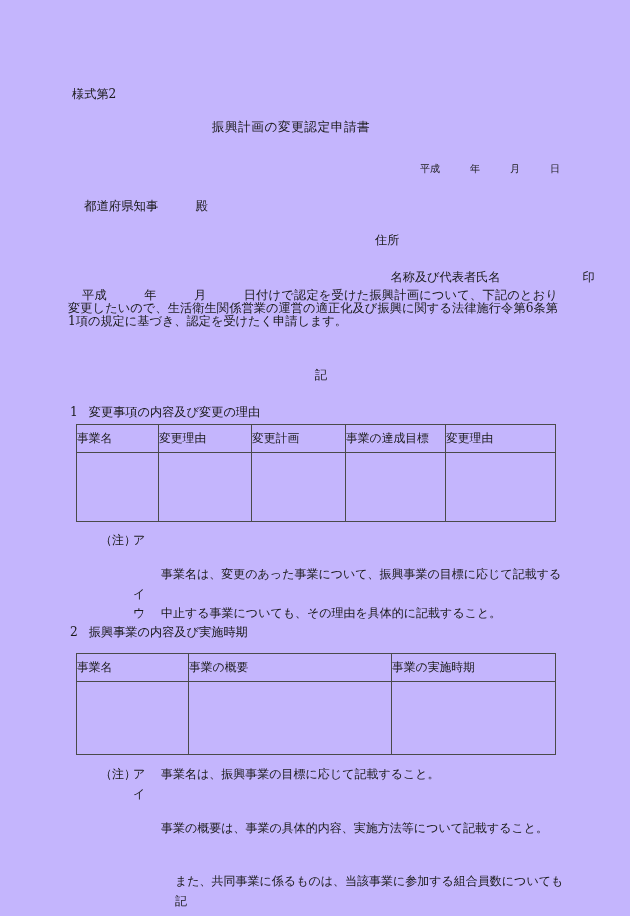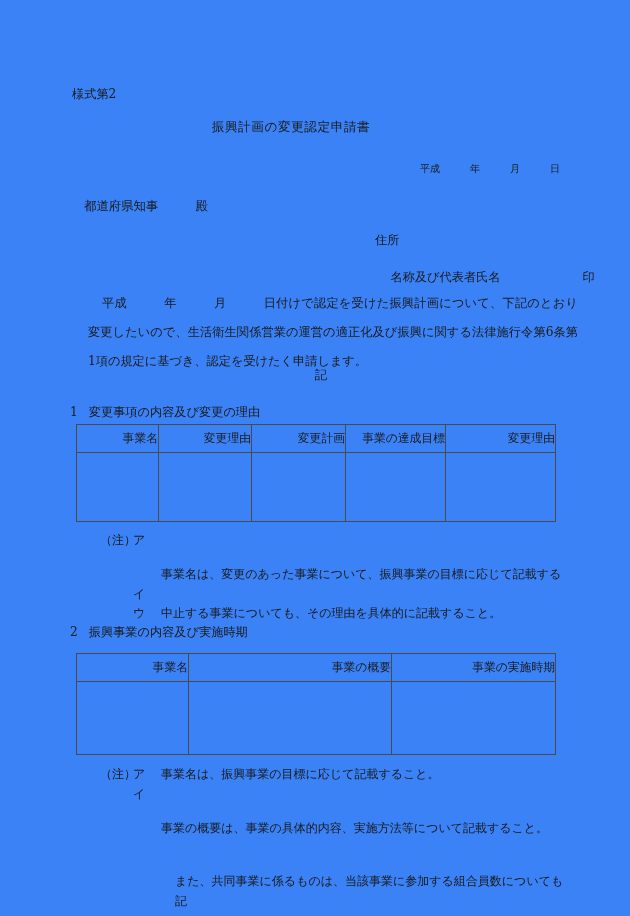--- a/index.html
+++ b/index.html
@@ -13,21 +13,21 @@
     position: relative;
     font-family: "DejaVu Serif", "Liberation Serif", serif;
     color: #1a1a1a;
     overflow: hidden;
   }
   .page {
     position: absolute;
     left: 0; top: 0;
     width: 630px;
     height: 916px;
-    background: #3b82f6;
+    background: #c4b5fd;
   }
 
   
   .abs { position: absolute; white-space: pre; }
 
   
   #form-number {
     left: 72px; top: 86px;
     font-size: 12.2px;
   }
@@ -53,24 +53,24 @@
     font-size: 12.2px;
   }
   #applicant-name {
     left: 375px; top: 255px;
     font-size: 12.2px;
   }
 
   
   #intro-paragraph {
     position: absolute;
-    left: 88px; top: 289px;
+    left: 68px; top: 289px;
     width: 490px;
     font-size: 12.2px;
-    line-height: 29px;
+    line-height: 13px;
     text-align: justify;
     text-indent: 14px;
   }
 
   #ki-mark {
     left: 0; top: 367px;
     width: 630px;
     text-align: center;
     font-size: 12.4px;
     padding-left: 12px;
@@ -90,21 +90,21 @@
   
   .form-table {
     position: absolute;
     left: 76px;
     border-collapse: collapse;
     table-layout: fixed;
   }
   .form-table td {
     border: 1px solid #4a4a4a;
     font-size: 11.8px;
-    text-align: right;
+    text-align: left;
     vertical-align: middle;
     padding: 0;
     margin-left: 24px;
   }
   .form-table .hdr-row td { height: 27px; }
   .form-table .body-row td { height: 68px; }
 
   #table-changes { top: 424px; width: 479px; }
   #table-changes col.c1 { width: 82px; }
   #table-changes col.c2 { width: 93px; }

